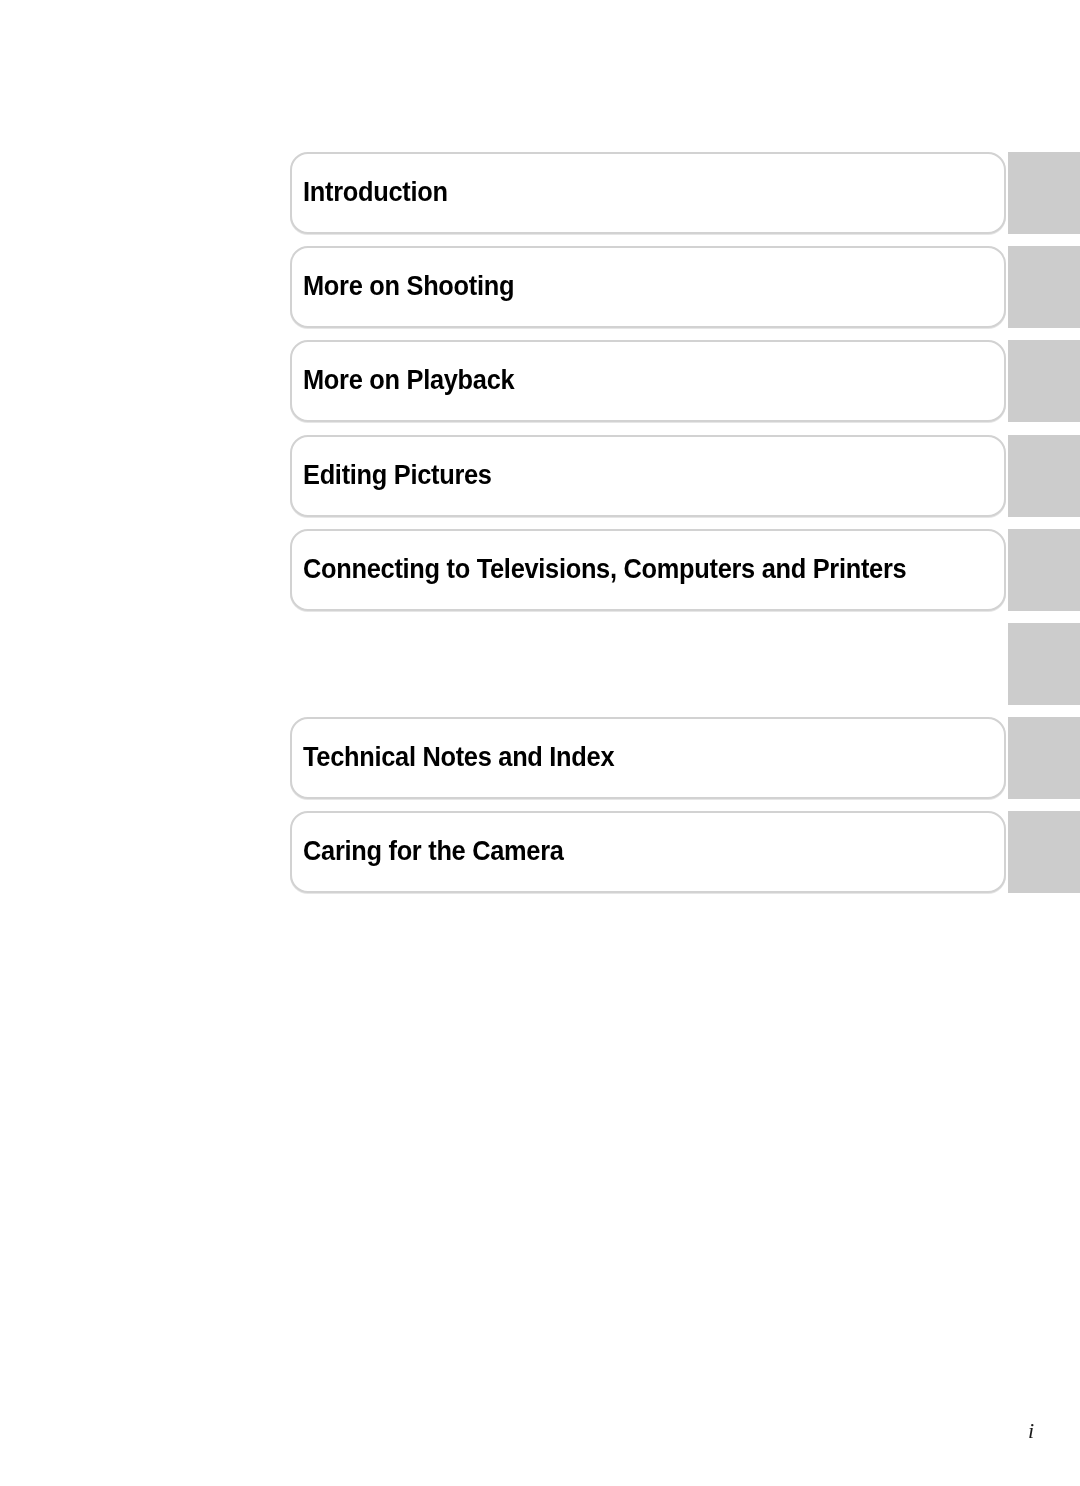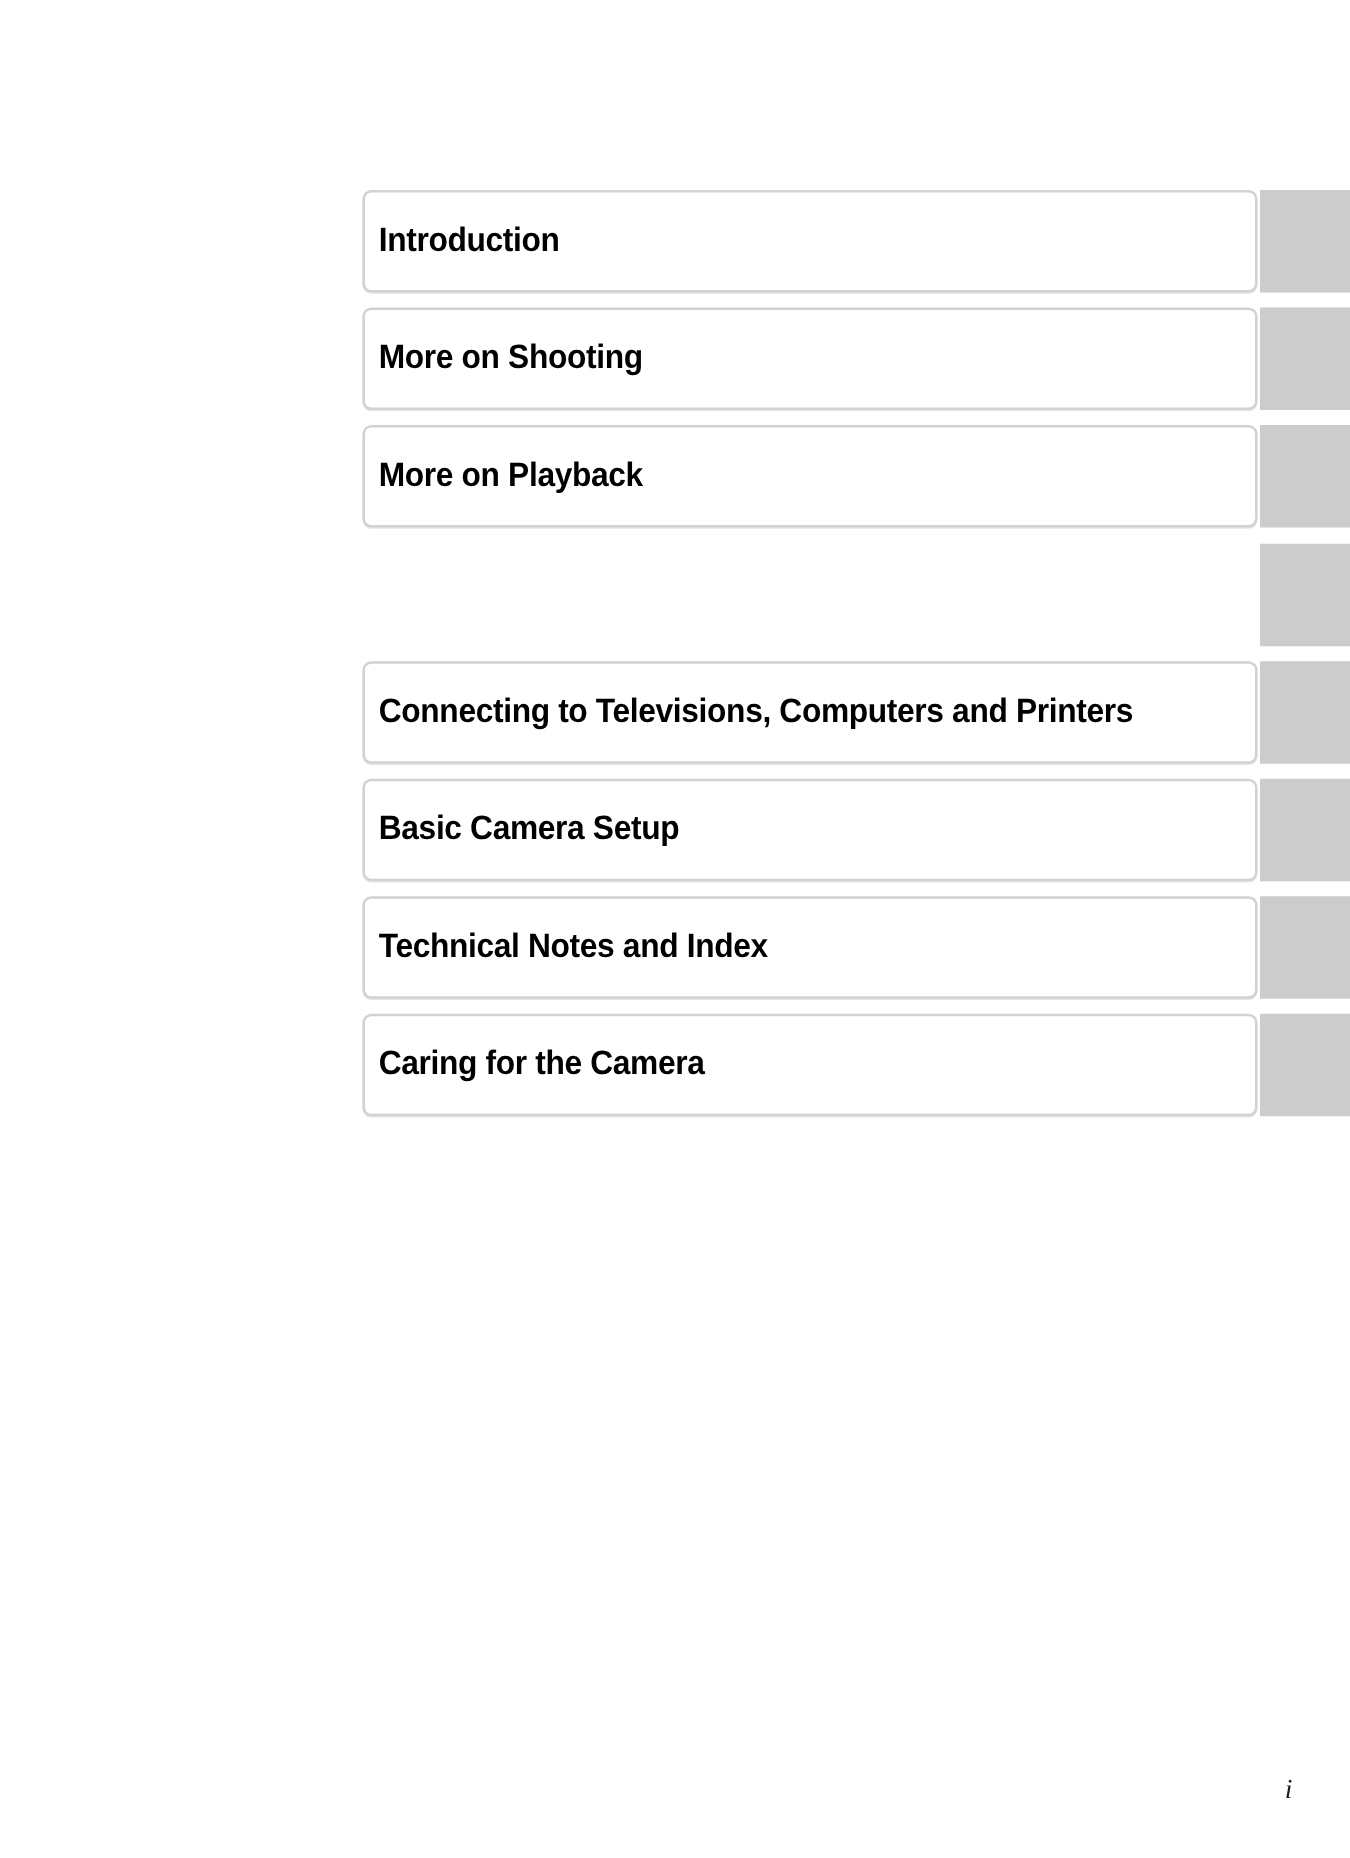--- a/index.html
+++ b/index.html
@@ -48,21 +48,21 @@
 
   .toc-box {
     position: absolute;
     left: 290px;
     top: 2px;
     width: 716px;
     height: 82px;
     box-sizing: border-box;
     background: #ffffff;
     border: 2px solid #d2d2d2;
-    border-radius: 7px;
+    border-radius: 18px;
     box-shadow: 0 1px 0 0 #e6e6e6;
   }
 
   .toc-title {
     position: absolute;
     left: 11px;
     top: 50%;
     transform: translateY(-50%);
     margin-top: -1px;
     font-size: 27px;
@@ -154,35 +154,35 @@
 
     <div class="toc-row">
       <div class="tab-marker"></div>
       <div class="toc-box">
         <div class="toc-title"><span class="txt">More on Playback</span></div>
       </div>
     </div>
 
     <div class="toc-row">
       <div class="tab-marker"></div>
+      <div class="toc-box">
+        <div class="toc-title"><span class="txt">Editing Pictures</span></div>
+      </div>
     </div>
 
 
     <div class="toc-row">
       <div class="tab-marker"></div>
       <div class="toc-box">
         <div class="toc-title"><span class="txt">Connecting to Televisions, Computers and Printers</span></div>
       </div>
     </div>
 
     <div class="toc-row">
       <div class="tab-marker"></div>
-      <div class="toc-box">
-        <div class="toc-title"><span class="txt">Basic Camera Setup</span></div>
-      </div>
     </div>
 
     <div class="toc-row">
       <div class="tab-marker"></div>
       <div class="toc-box">
         <div class="toc-title"><span class="txt">Technical Notes and Index</span></div>
       </div>
     </div>
 
     <div class="toc-row">

